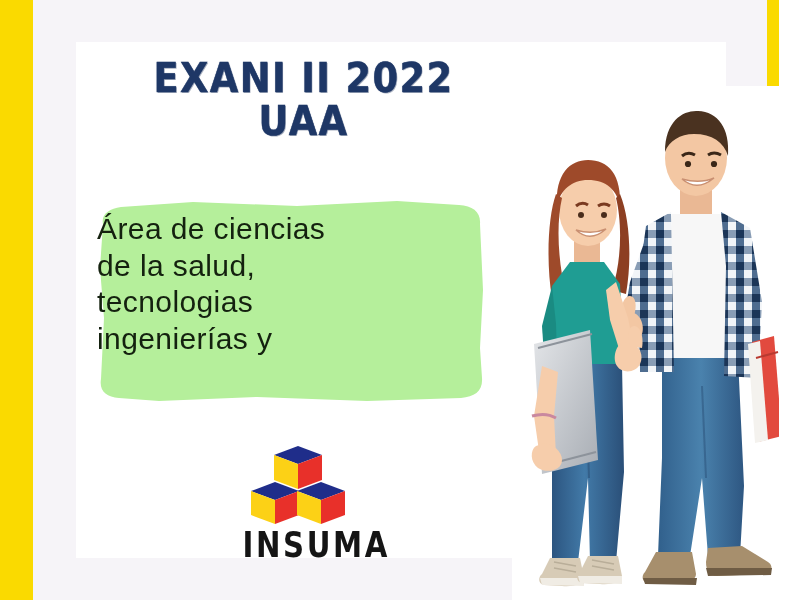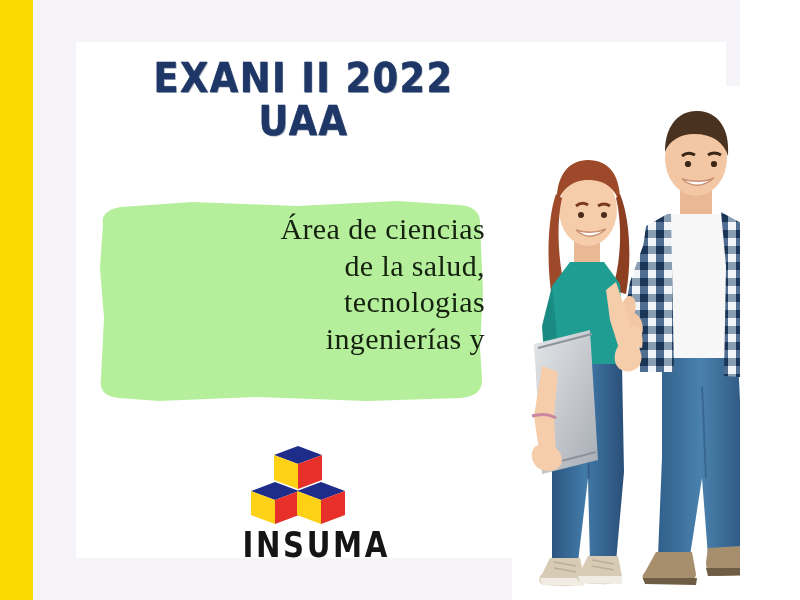--- a/index.html
+++ b/index.html
@@ -10,20 +10,21 @@
   body {
     font-family: "Liberation Sans", sans-serif;
   }
 
   #poster {
     position: relative;
     width: 740px;
     height: 600px;
     overflow: hidden;
     background: #fdba74;
+    padding-left: 39px;
   }
 
   
   .bar-left, .bar-right {
     position: absolute;
     top: 0;
     height: 600px;
     background: #fada00;
   }
   .bar-left  { left: 0;  width: 33px; }
@@ -70,23 +71,23 @@
     position: absolute;
     left: 97px; top: 198px;
     width: 388px; height: 205px;
   }
   .green-wrap svg { display: block; width: 100%; height: 100%; }
 
   .green-text {
     position: absolute;
     left: 97px; top: 211px;
     width: 388px;
-    text-align: right;
+    text-align: left;
     color: #14210f;
-    font-family: Liberation Serif, serif;
+    font-family: Liberation Sans, sans-serif;
     font-size: 30px;
     font-weight: 400;
     line-height: 1.22;
     letter-spacing: .4px;
   }
   .green-text span { display: block; }
 
   
   .logo {
     position: absolute;

